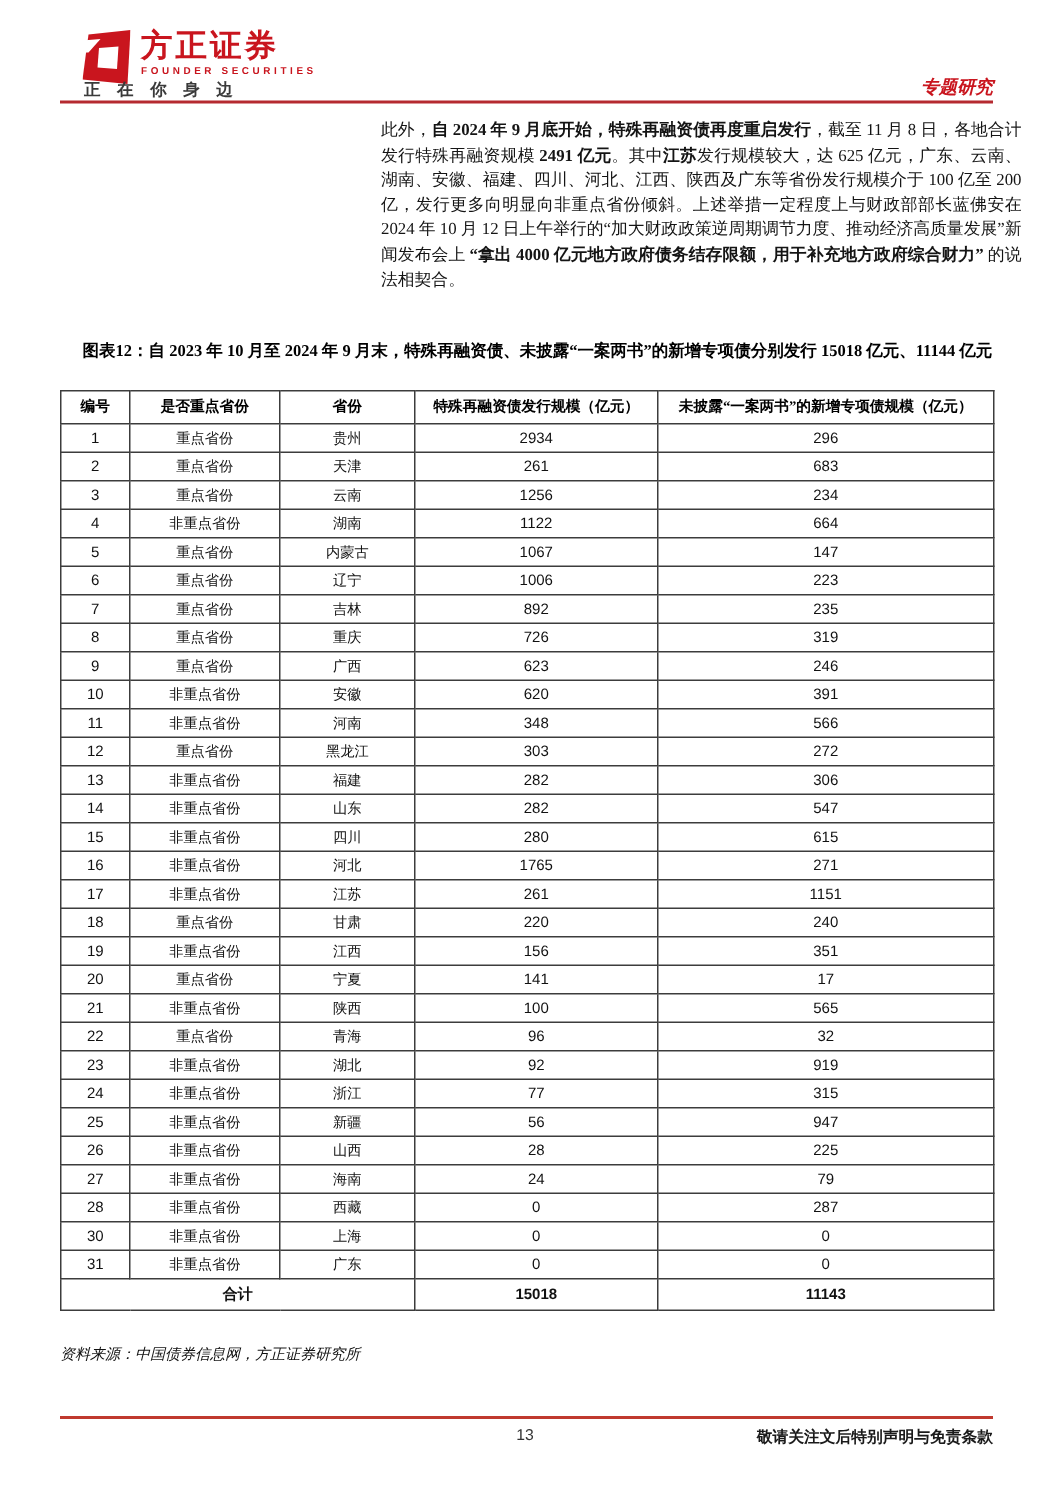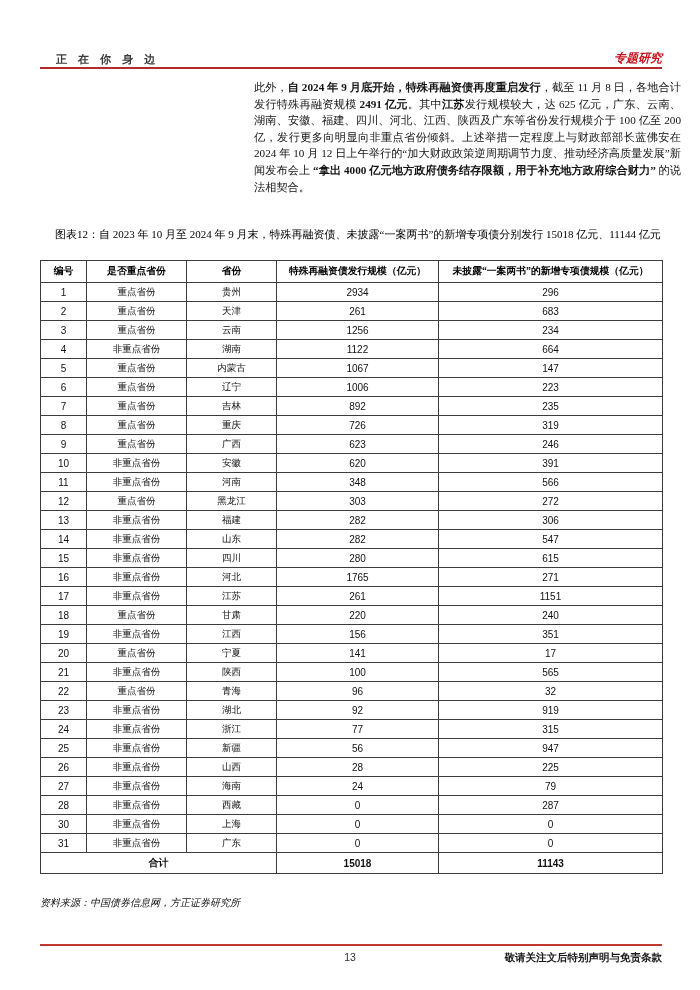--- a/index.html
+++ b/index.html
@@ -20,21 +20,21 @@
             font-size:12px;font-weight:700;color:#c9151e;font-style:italic;}
   .header-rule{left:40px;top:67px;width:622px;height:2px;background:#b52a30;}
 
   
   .para{left:222px;top:79px;width:427px;font-size:11.2px;line-height:16.6px;color:#141414;
         text-align:justify;margin-left:32px;}
   .para .b{font-weight:700;}
 
   
   .caption{left:40px;top:226px;width:624px;box-sizing:border-box;padding-left:50px;text-indent:-35px;
-           font-size:11px;line-height:16.5px;font-weight:400;color:#000;}
+           font-size:11px;line-height:16.5px;font-weight:700;color:#000;}
 
   
   .tbl-wrap{left:40px;top:260px;width:622px;}
   table{border-collapse:collapse;width:622px;table-layout:fixed;}
   th,td{border:1px solid #3c3c3c;text-align:center;vertical-align:middle;padding:0 2px;
         overflow:hidden;white-space:nowrap;}
   thead tr{height:22px;}
   tbody tr{height:19px;}
   th{font-size:9.8px;font-weight:700;color:#000;}
   td{font-size:9.5px;color:#111;}
@@ -48,20 +48,33 @@
   .footer-rule{left:40px;top:944px;width:622px;height:1.5px;background:#c0392f;}
   .page-num{left:0;top:951px;width:700px;text-align:center;
             font-family:"Liberation Sans","DejaVu Sans",sans-serif;font-size:10.5px;color:#333;}
   .disclaimer{right:38px;top:951px;font-size:10.5px;font-weight:600;color:#1a1a1a;}
 </style>
 </head>
 <body>
 
 <div class="page">
 
+  <div class="abs logo">
+    <span>
+      <svg width="32" height="36" viewBox="0 0 32 36">
+        <polygon points="4,3 32,0 30,36 0,33" fill="#c9151e"></polygon>
+        <polygon points="11,12 24,11 23,26 10,25" fill="#ffffff"></polygon>
+        <polygon points="0,7 12,6 4,15 0,15" fill="#ffffff"></polygon>
+      </svg>
+    </span>
+    <span class="logo-texts">
+      <span class="brand-cn">方正证券</span>
+      <span class="brand-en">FOUNDER SECURITIES</span>
+    </span>
+  </div>
   <div class="abs slogan">正 在 你 身 边</div>
   <div class="abs doc-type">专题研究</div>
   <div class="abs header-rule"></div>
 
   <div class="abs para"><span>此外，</span><span class="b">自 2024 年 9 月底开始，特殊再融资债再度重启发行</span><span>，截至 11 月 8 日，各地合计发行特殊再融资规模 </span><span class="b">2491 亿元</span><span>。其中</span><span class="b">江苏</span><span>发行规模较大，达 625 亿元，广东、云南、湖南、安徽、福建、四川、河北、江西、陕西及广东等省份发行规模介于 100 亿至 200 亿，发行更多向明显向非重点省份倾斜。上述举措一定程度上与财政部部长蓝佛安在 2024 年 10 月 12 日上午举行的“加大财政政策逆周期调节力度、推动经济高质量发展”新闻发布会上 </span><span class="b">“拿出 4000 亿元地方政府债务结存限额，用于补充地方政府综合财力”</span><span> 的说法相契合。</span></div>
 
   <div class="abs caption">图表12：自 2023 年 10 月至 2024 年 9 月末，特殊再融资债、未披露“一案两书”的新增专项债分别发行 15018 亿元、11144 亿元</div>
 
   <div class="abs tbl-wrap">
     <table>

